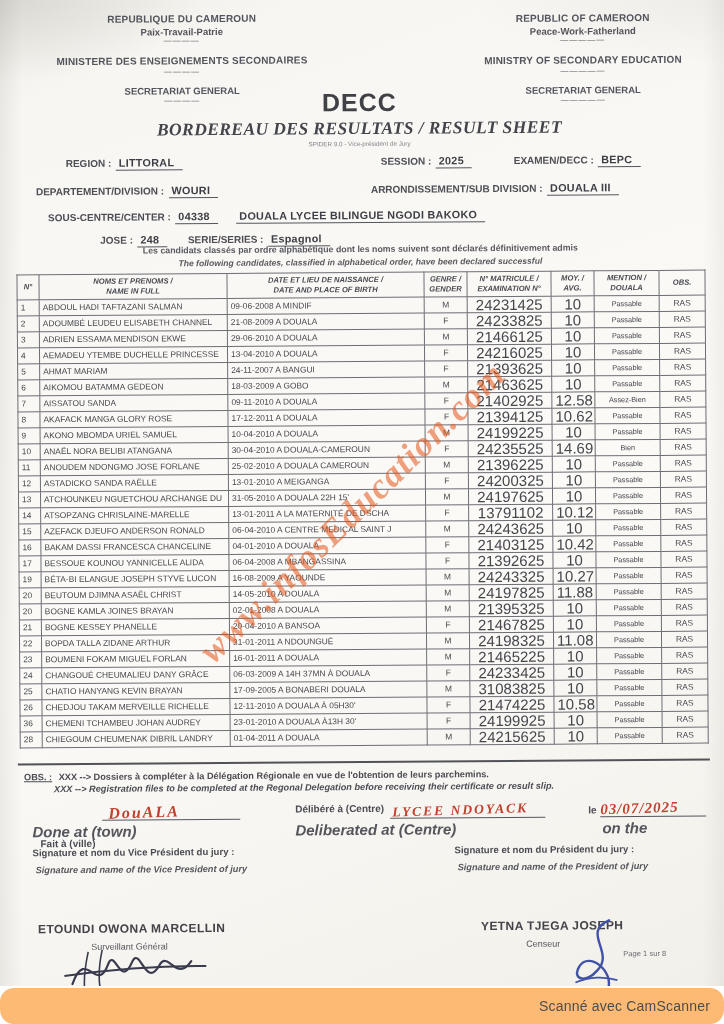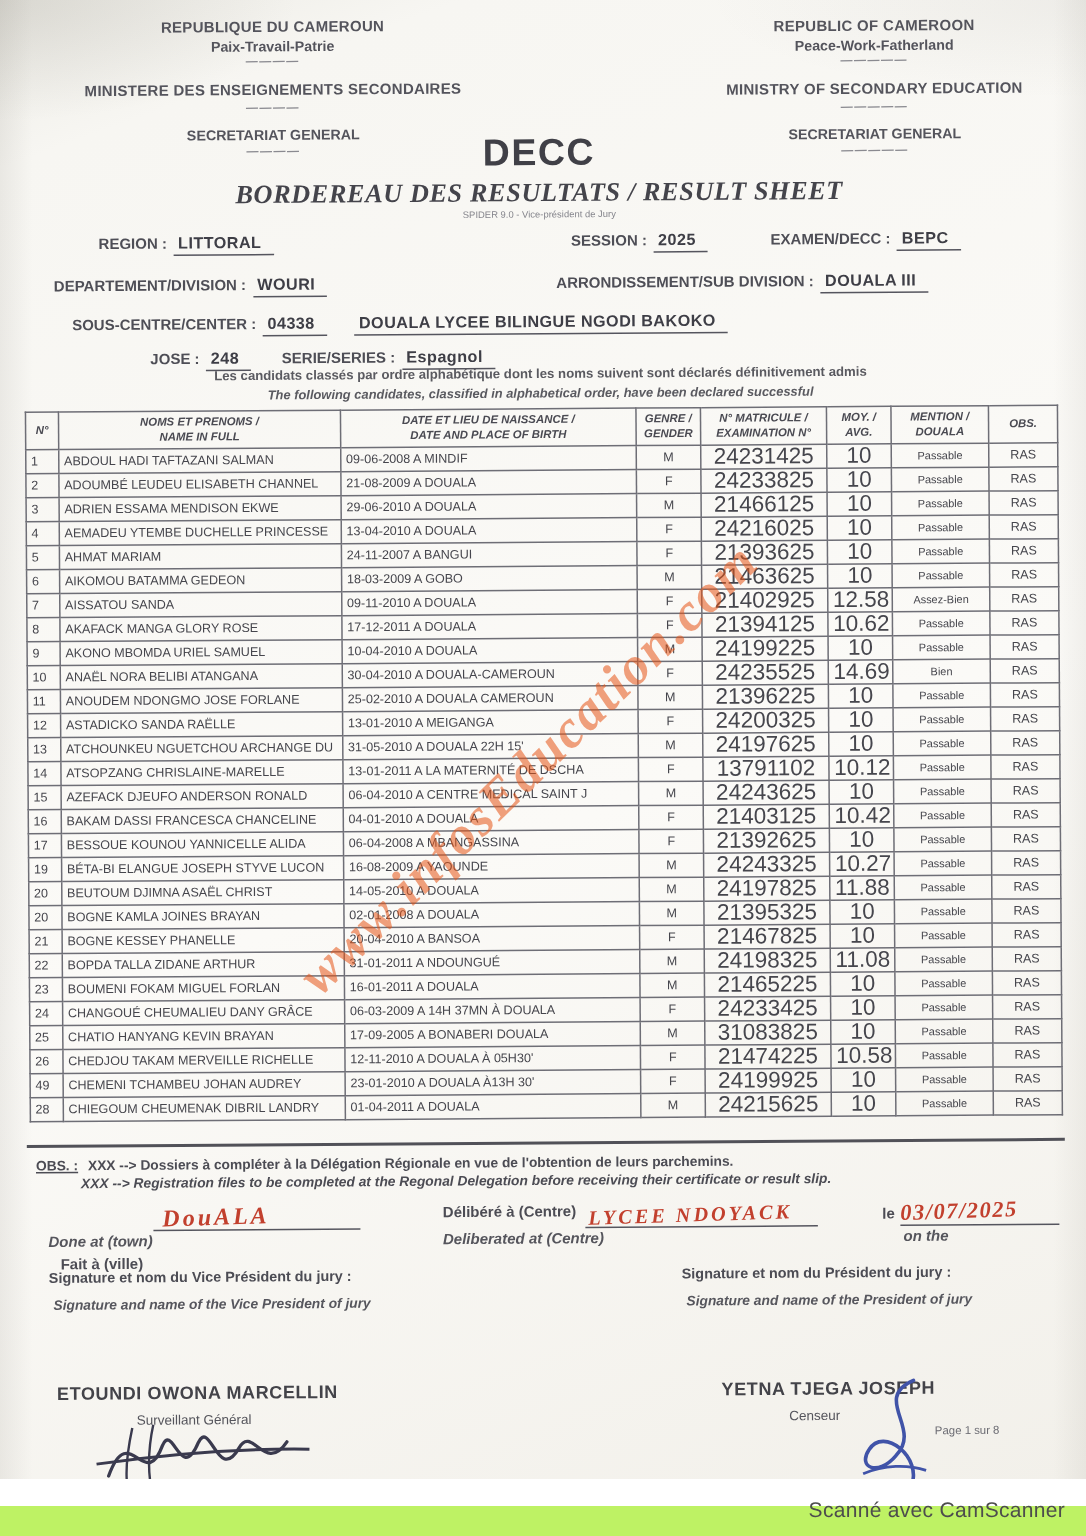--- a/index.html
+++ b/index.html
@@ -62,35 +62,35 @@
   .sepline{position:absolute;left:16px;top:761px;width:692px;border-top:2px solid #515158;}
 
   
   .obs{position:absolute;left:22px;top:770px;font-size:9.2px;color:#4c4c54;}
   .obs .fr{font-weight:bold;}
   .obs .lbl{text-decoration:underline;font-weight:bold;margin-right:4px;}
   .obs .en{font-style:italic;font-weight:bold;margin:2px 0 0 30px;}
 
   
   .att-label{position:absolute;font-weight:bold;font-size:10px;color:#4c4c54;white-space:nowrap;}
-  .att-en{position:absolute;font-style:italic;font-weight:bold;font-size:10px;color:#55555c;white-space:nowrap;}
+  .att-en{position:absolute;font-style:italic;font-weight:bold;font-size:15px;color:#55555c;white-space:nowrap;}
   .att-line{position:absolute;border-bottom:1.6px solid #55555e;}
   .hand{position:absolute;color:#c2402e;font-family:"Liberation Serif",serif;font-style:italic;
         font-weight:bold;letter-spacing:2px;white-space:nowrap;transform:rotate(-1.5deg);}
 
   
   .sig-label-fr{position:absolute;font-weight:bold;font-size:9.6px;color:#4c4c54;white-space:nowrap;}
   .sig-label-en{position:absolute;font-style:italic;font-weight:bold;font-size:9.2px;color:#56565d;white-space:nowrap;}
   .sig-name{position:absolute;font-weight:bold;font-size:12px;letter-spacing:.4px;color:#434349;white-space:nowrap;}
   .sig-role{position:absolute;font-size:9px;color:#55555c;white-space:nowrap;}
   .sigsvg{position:absolute;}
   .pagenum{position:absolute;left:620px;top:951px;font-size:7.6px;color:#6b6b72;}
 
   
-  .scanstrip{position:absolute;left:0;right:0;bottom:0;height:20px;background:#bef264;}
+  .scanstrip{position:absolute;left:0;right:0;bottom:0;height:36px;background:#fdba74;border-radius:14px;}
   .scantext{position:absolute;right:14px;bottom:10px;font-size:14px;color:#4d4d4d;letter-spacing:.2px;}
 </style>
 </head>
 <body>
 
 <div class="page">
   <div class="paper">
     <div class="tilt">
 
       <div class="hdr hdr-left">
@@ -458,21 +458,21 @@
           <td class="c-n">26</td>
           <td class="c-name">CHEDJOU TAKAM MERVEILLE RICHELLE</td>
           <td class="c-dob">12-11-2010 A DOUALA À 05H30'</td>
           <td class="c-g">F</td>
           <td class="c-mat">21474225</td>
           <td class="c-avg">10.58</td>
           <td class="c-men">Passable</td>
           <td class="c-obs">RAS</td>
         </tr>
             <tr>
-          <td class="c-n">49</td>
+          <td class="c-n">36</td>
           <td class="c-name">CHEMENI TCHAMBEU JOHAN AUDREY</td>
           <td class="c-dob">23-01-2010 A DOUALA À13H 30'</td>
           <td class="c-g">F</td>
           <td class="c-mat">24199925</td>
           <td class="c-avg">10</td>
           <td class="c-men">Passable</td>
           <td class="c-obs">RAS</td>
         </tr>
             <tr>
           <td class="c-n">28</td>

